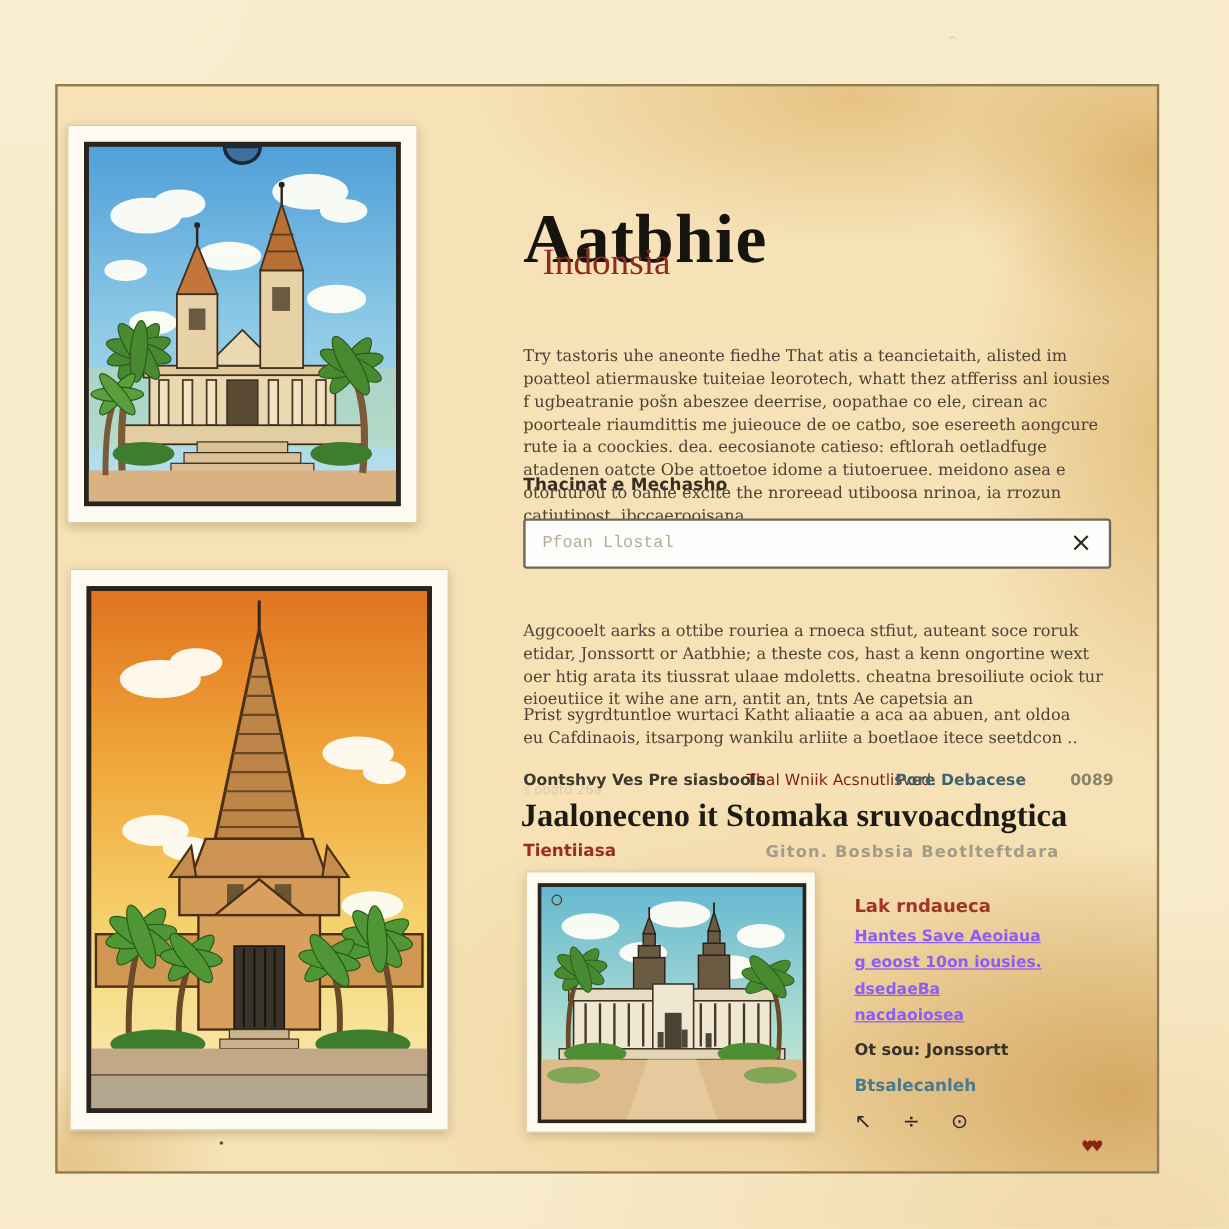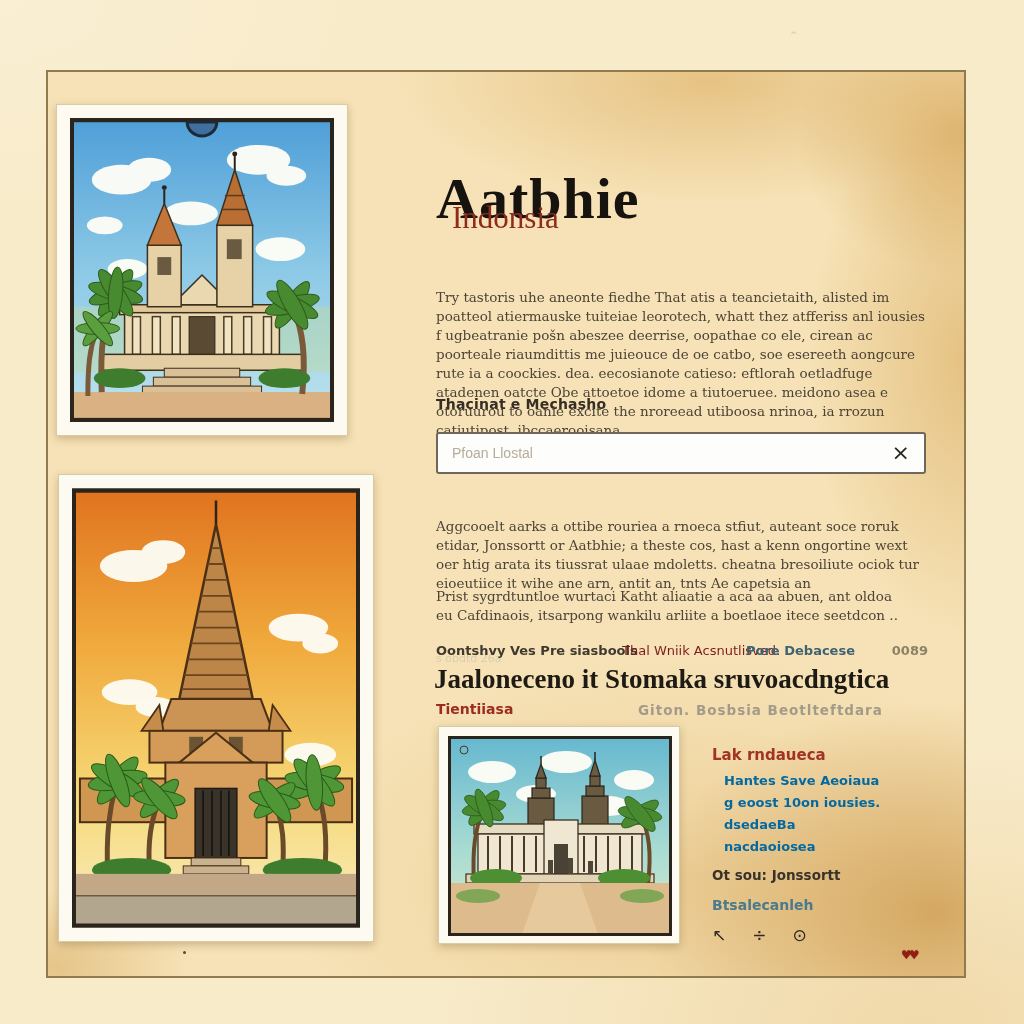--- a/index.html
+++ b/index.html
@@ -57,21 +57,21 @@
     position:absolute;left:436px;top:396px;
     font-size:14px;font-weight:bold;color:#342e25;letter-spacing:.2px;
   }
   .search-box{
     position:absolute;left:436px;top:432px;width:490px;height:42px;box-sizing:border-box;
     background:#fdfdfb;border:2px solid #6f685a;border-radius:3px;
     display:flex;align-items:center;padding:0 12px;
   }
   .search-box input{
     flex:1;border:none;outline:none;background:transparent;
-    font-family:Liberation Sans, sans-serif;font-size:14px;color:#5a5348;
+    font-family:Liberation Mono, monospace;font-size:14px;color:#5a5348;
   }
   .search-box input::placeholder{color:#b5ac9b;}
   .clear-btn{
     font-size:22px;color:#2a2620;cursor:pointer;line-height:1;
     font-family:"DejaVu Sans",sans-serif;padding:0 2px;
   }
   .links-row{position:absolute;left:436px;top:643px;width:492px;height:18px;font-size:13px;}
   .links-row span{position:absolute;white-space:nowrap;}
   #link-1{left:0;color:#3e382f;font-weight:bold;}
   #link-2{left:170px;color:#7f1d1d;font-weight:normal;padding-left:16px;}
@@ -85,21 +85,21 @@
   .tag-red{
     position:absolute;left:436px;top:701px;
     font-size:14px;font-weight:bold;color:#9c2c20;
   }
   .tag-meta{
     position:absolute;left:638px;top:702px;
     font-size:13.5px;font-weight:bold;color:#a39b89;letter-spacing:1px;
   }
   .card-text{position:absolute;left:712px;top:746px;width:230px;}
   .card-title{font-size:15px;font-weight:bold;color:#a13426;margin:0 0 8px 0;}
-  .card-line{font-size:13px;font-weight:bold;color:#0369a1;margin:0 0 5px 12px;line-height:17px;}
+  .card-line{font-size:13px;font-weight:bold;color:#8b5cf6;margin:0 0 5px 0;line-height:17px;text-decoration:underline;}
   .card-line5{font-size:13.5px;font-weight:bold;color:#38322a;margin:12px 0 0 0;}
   .card-link{font-size:14px;font-weight:bold;color:#4a7a8e;margin:14px 0 0 0;cursor:pointer;}
   .card-icons{margin-top:14px;display:flex;gap:26px;}
   .card-icons span{font-size:17px;color:#2e2a24;cursor:pointer;line-height:1;}
   .corner-mark{
     position:absolute;left:901px;top:948px;color:#8e2014;font-size:12px;
     letter-spacing:-3px;text-shadow:0 0 1px rgba(142,32,20,.6);
   }
   .tiny-dot{position:absolute;left:183px;top:951px;width:3px;height:3px;border-radius:50%;background:#5a4a32;}
   .tiny-tick{position:absolute;left:790px;top:30px;font-size:9px;color:#d9c49a;}

